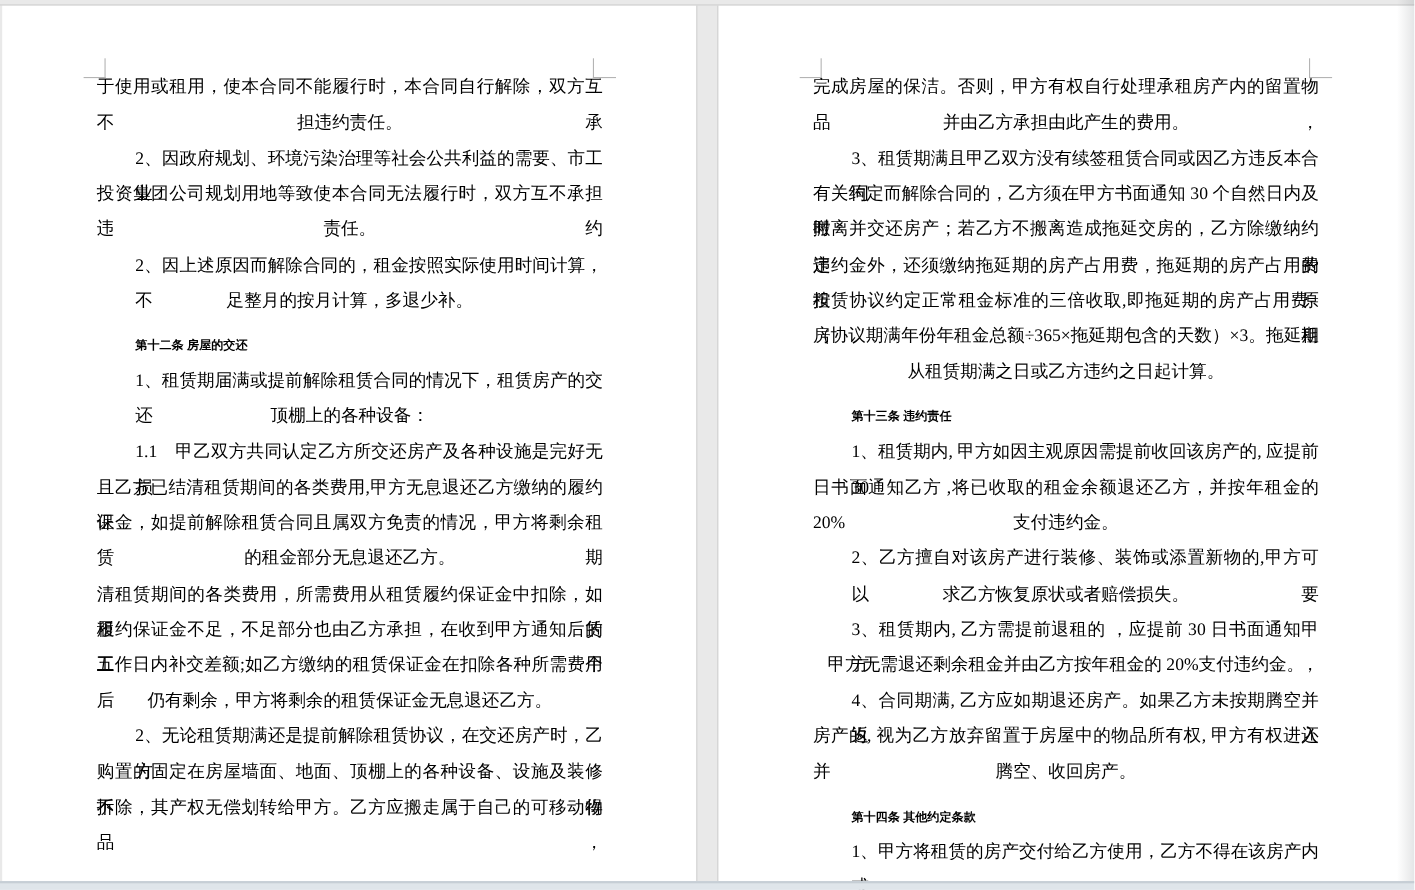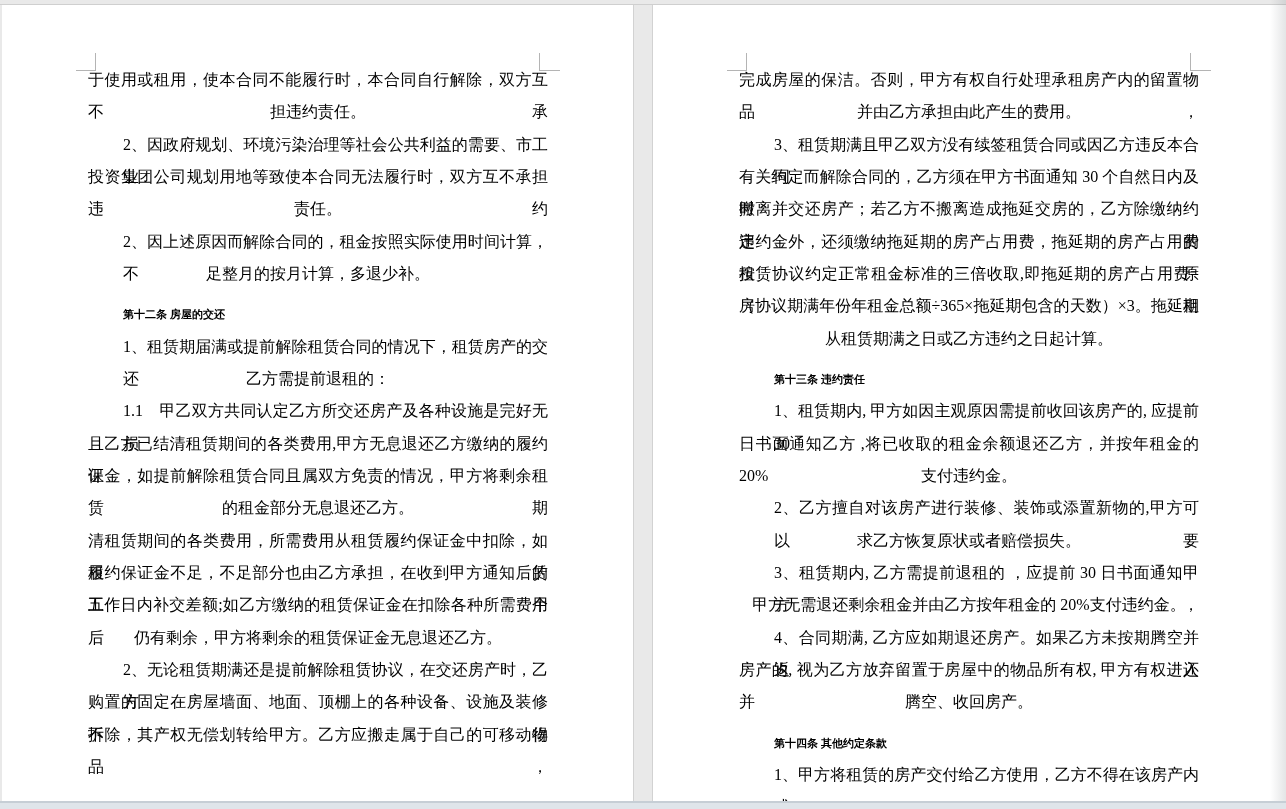--- a/index.html
+++ b/index.html
@@ -132,21 +132,21 @@
     <div class="textarea" id="text-page-0">
         <div class="ln just">于使用或租用，使本合同不能履行时，本合同自行解除，双方互不承</div>
         <div class="ln end">担违约责任。</div>
         <div class="ln just indent">2、因政府规划、环境污染治理等社会公共利益的需要、市工业</div>
         <div class="ln just">投资集团公司规划用地等致使本合同无法履行时，双方互不承担违约</div>
         <div class="ln end">责任。</div>
         <div class="ln just indent">2、因上述原因而解除合同的，租金按照实际使用时间计算，不</div>
         <div class="ln end">足整月的按月计算，多退少补。</div>
         <div class="ln head indent">第十二条 房屋的交还</div>
         <div class="ln just indent">1、租赁期届满或提前解除租赁合同的情况下，租赁房产的交还</div>
-        <div class="ln end">乙方需提前退租的：</div>
+        <div class="ln end">顶棚上的各种设备：</div>
         <div class="ln just indent">1.1　甲乙双方共同认定乙方所交还房产及各种设施是完好无损</div>
         <div class="ln just">且乙方已结清租赁期间的各类费用,甲方无息退还乙方缴纳的履约保</div>
         <div class="ln just">证金，如提前解除租赁合同且属双方免责的情况，甲方将剩余租赁期</div>
         <div class="ln end">的租金部分无息退还乙方。</div>
         <div class="ln just">清租赁期间的各类费用，所需费用从租赁履约保证金中扣除，如租赁</div>
         <div class="ln just">履约保证金不足，不足部分也由乙方承担，在收到甲方通知后的五个</div>
         <div class="ln just">工作日内补交差额;如乙方缴纳的租赁保证金在扣除各种所需费用后</div>
         <div class="ln end">仍有剩余，甲方将剩余的租赁保证金无息退还乙方。</div>
         <div class="ln just indent">2、无论租赁期满还是提前解除租赁协议，在交还房产时，乙方</div>
         <div class="ln just">购置的固定在房屋墙面、地面、顶棚上的各种设备、设施及装修不得</div>

